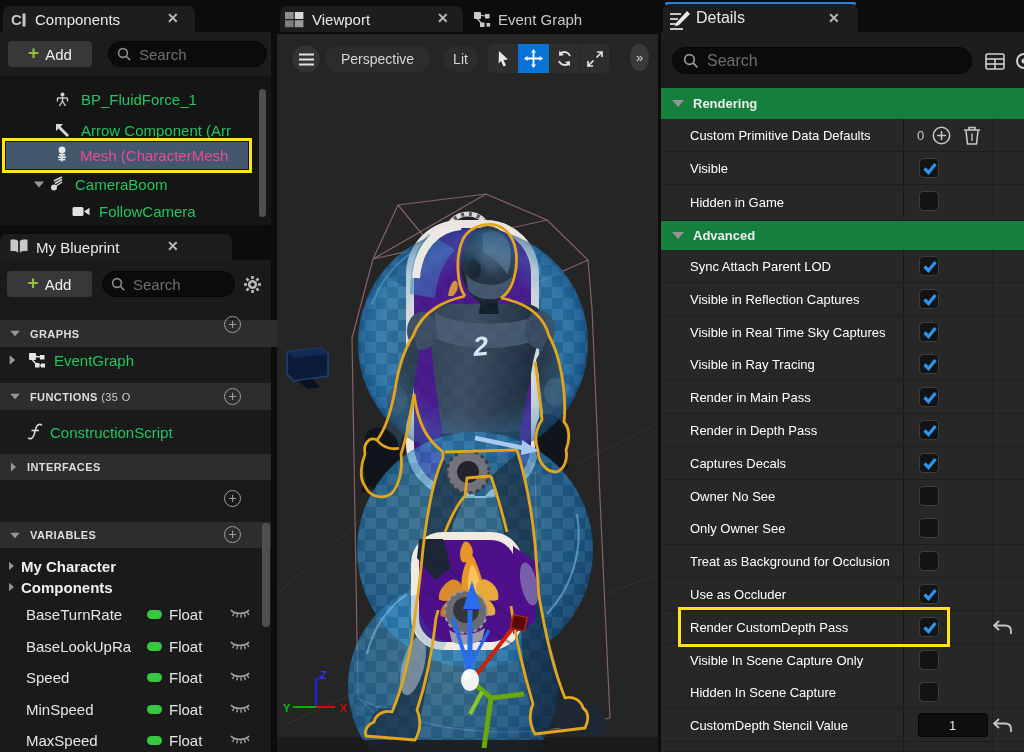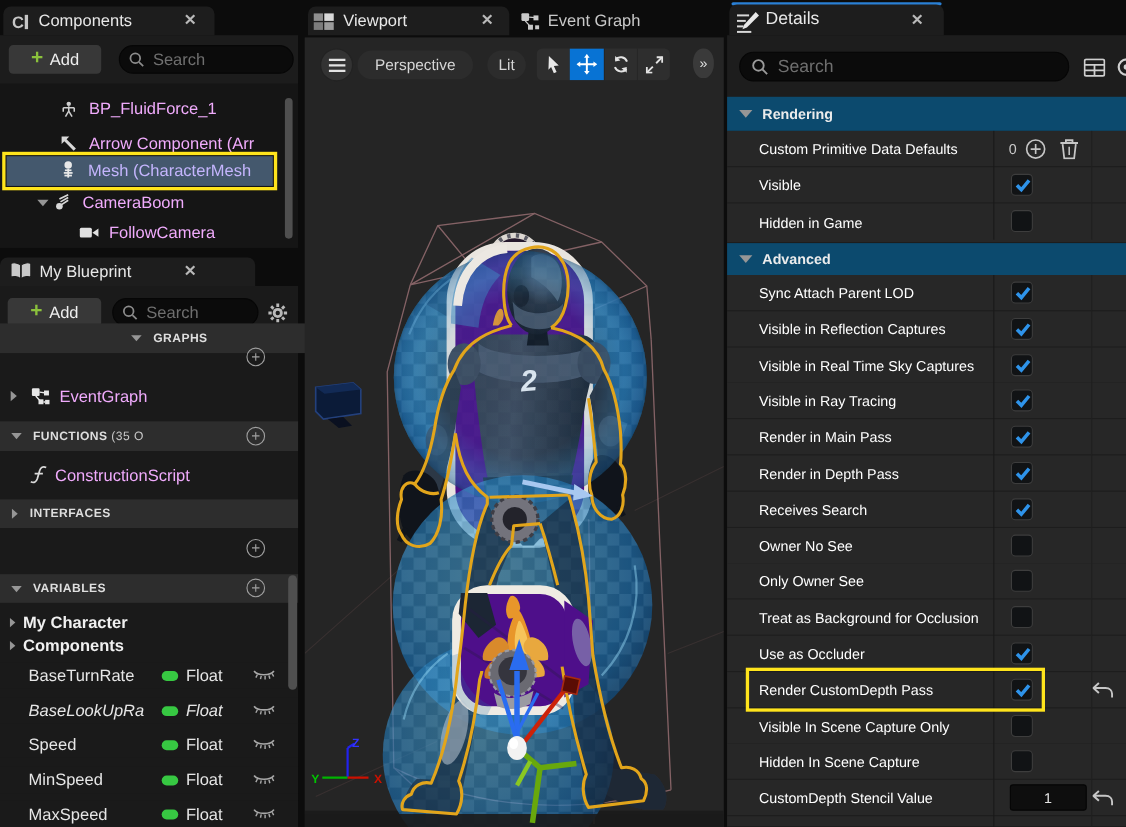--- a/index.html
+++ b/index.html
@@ -13,33 +13,33 @@
   display:flex; align-items:center; color:#e8e8e8; font-size:15px; }
 .tabx { color:#b9b9b9; font-size:14px; font-weight:bold; position:absolute; }
 
 
 .pbody { position:absolute; background:#1c1c1c; }
 .addbtn { position:absolute; background:#383838; border-radius:4px;
   color:#efefef; font-size:15px; display:flex; align-items:center; justify-content:center; }
 .addbtn span.plus { color:#8bc13c; font-size:19px; font-weight:bold; margin-right:6px; margin-top:-2px;}
 .searchbox { position:absolute; background:#0b0b0b; border:1px solid #060606; border-radius:13px;
   display:flex; align-items:center; color:#6f6f6f; font-size:15px; }
-.treerow { position:absolute; display:flex; align-items:center; color:#f0abfc; font-size:15px; white-space:nowrap; }
+.treerow { position:absolute; display:flex; align-items:center; color:#22c55e; font-size:15px; white-space:nowrap; }
 .sechead { position:absolute; background:#2d2d2d; display:flex; align-items:center;
   color:#dedede; font-size:11px; font-weight:bold; letter-spacing:0.4px; }
 .pluscirc { position:absolute; width:17px; height:17px; border:1.5px solid #9f9f9f; border-radius:50%;
   color:#9f9f9f; font-size:14px; line-height:14px; text-align:center; font-weight:normal;}
 .scroll { position:absolute; width:7px; background:#4f4f4f; border-radius:4px; }
 
 
 .drow { position:absolute; left:661px; width:363px; height:33px; background:#272727;
   border-bottom:1px solid #1d1d1d; }
 .dlabel { position:absolute; left:29px; top:0; height:100%; display:flex; align-items:center;
   color:#ffffff; font-size:13px; }
-.dhead { position:absolute; left:661px; width:363px; background:#0c4a6e; display:flex;
+.dhead { position:absolute; left:661px; width:363px; background:#15803d; display:flex;
   align-items:center; color:#ececec; font-size:13px; font-weight:bold; }
 .cb { position:absolute; left:258px; top:6px; width:20px; height:20px; background:#111315;
   border:1px solid #3d3d3d; border-radius:4px; }
 .tri { width:0; height:0; border-left:6px solid transparent; border-right:6px solid transparent;
   border-top:7px solid #969696; margin-right:9px; }
 .trir { width:0; height:0; border-top:6px solid transparent; border-bottom:6px solid transparent;
   border-left:7px solid #969696; }
 .pill { position:absolute; background:#2c2c2c; border-radius:13px; color:#d6d6d6;
   font-size:14px; display:flex; align-items:center; justify-content:center; }
 .varrow { position:absolute; left:0; width:271px; height:24px; display:flex; align-items:center;
@@ -86,21 +86,21 @@
         </svg>
     <span style="margin-left:10px;">BP_FluidForce_1</span>
   </div>
   <div class="treerow" style="left:54px; top:83px; height:24px;align-items:flex-end;">
     <svg width="18" height="17" viewBox="0 0 18 17">
           <path d="M2,2 L9,2 L6.5,4.5 L15,13 L13,15 L4.5,6.5 L2,9 Z" fill="#d8d8d8"></path>
         </svg>
     <span style="margin-left:9px;">Arrow Component (Arr</span>
   </div>
   <div class="abs" style="left:6px; top:110px; width:242px; height:27px; background:#44586d; outline:3px solid #ffe41c; outline-offset:1px;"></div>
-  <div class="treerow" style="left:54px; top:111px; height:24px; color:#c4b5fd;">
+  <div class="treerow" style="left:54px; top:111px; height:24px; color:#ec4899;">
     <svg width="16" height="18" viewBox="0 0 16 18">
           <g fill="#e8e8e8">
             <circle cx="8" cy="4" r="3.4"></circle>
             <rect x="5" y="8" width="6" height="1.6"></rect>
             <rect x="4" y="10.4" width="8" height="1.6"></rect>
             <rect x="4.6" y="12.8" width="6.8" height="1.6"></rect>
             <rect x="7.2" y="7.5" width="1.6" height="8"></rect>
           </g>
         </svg>
     <span style="margin-left:10px;">Mesh (CharacterMesh</span>
@@ -152,21 +152,21 @@
             <line x1="15" y1="9.5" x2="18" y2="9.5"></line>
     <line x1="3.5" y1="3.5" x2="5.6" y2="5.6"></line>
             <line x1="13.4" y1="13.4" x2="15.5" y2="15.5"></line>
     <line x1="3.5" y1="15.5" x2="5.6" y2="13.4"></line>
             <line x1="13.4" y1="5.6" x2="15.5" y2="3.5"></line>
           </g>
     <circle cx="9.5" cy="9.5" r="2" fill="#1b1b1b"></circle>
         </g>
   </svg>
 
-  <div class="sechead" style="left:0; top:34px; width:298px; height:27px;justify-content:center;"><div class="tri" style="margin-left:9px; transform:scale(0.8);"></div>GRAPHS</div>
+  <div class="sechead" style="left:0; top:60px; width:298px; height:27px;"><div class="tri" style="margin-left:9px; transform:scale(0.8);"></div>GRAPHS</div>
   <div class="pluscirc" style="left:224px; top:56px;">+</div>
   <div class="treerow" style="left:9px; top:88px; height:24px;">
     <div class="trir" style="transform:scale(0.8);"></div>
     <svg style="margin-left:11px;" width="20" height="20" viewBox="0 0 20 20">
           <g fill="#e6e6e6">
             <rect x="2" y="3" width="7" height="7" rx="1"></rect>
             <rect x="13" y="5" width="4.5" height="4.5"></rect>
             <rect x="8" y="13" width="4.5" height="4.5"></rect>
             <rect x="14" y="13.5" width="4" height="4"></rect>
           </g>
@@ -207,21 +207,21 @@
         <path d="M1,3 C4,7.5 16,7.5 19,3" fill="none" stroke="#a8a8a8" stroke-width="1.5"></path>
         <g stroke="#a8a8a8" stroke-width="1.3">
           <line x1="4" y1="6.2" x2="2.6" y2="9"></line>
           <line x1="7.5" y1="7.4" x2="6.8" y2="10.4"></line>
           <line x1="11" y1="7.6" x2="11" y2="10.8"></line>
           <line x1="14.5" y1="7" x2="15.3" y2="10"></line>
           <line x1="17.4" y1="5.4" x2="18.8" y2="8"></line>
         </g>
       </svg>
 </div>
-<div class="varrow" style="top:634px;font-style:italic;">
+<div class="varrow" style="top:634px;">
       <span class="vname">BaseLookUpRa</span>
       <span class="vpill"></span>
       <span class="vtype">Float</span>
   <svg class="veye" width="20" height="14" viewBox="0 0 20 14">
         <path d="M1,3 C4,7.5 16,7.5 19,3" fill="none" stroke="#a8a8a8" stroke-width="1.5"></path>
         <g stroke="#a8a8a8" stroke-width="1.3">
           <line x1="4" y1="6.2" x2="2.6" y2="9"></line>
           <line x1="7.5" y1="7.4" x2="6.8" y2="10.4"></line>
           <line x1="11" y1="7.6" x2="11" y2="10.8"></line>
           <line x1="14.5" y1="7" x2="15.3" y2="10"></line>
@@ -649,21 +649,21 @@
           <path d="M3.5,9.5 L7.5,13.5 L14.5,5" stroke="#2e93ea" stroke-width="3.2" fill="none"></path>
         </svg></div>
     </div>
 <div class="drow" style="top:414px;">
       <div class="dlabel">Render in Depth Pass</div>
   <div class="cb"><svg width="18" height="18" viewBox="0 0 18 18" style="margin:0 0 0 1px;">
           <path d="M3.5,9.5 L7.5,13.5 L14.5,5" stroke="#2e93ea" stroke-width="3.2" fill="none"></path>
         </svg></div>
     </div>
 <div class="drow" style="top:447px;">
-      <div class="dlabel">Receives Search</div>
+      <div class="dlabel">Captures Decals</div>
   <div class="cb"><svg width="18" height="18" viewBox="0 0 18 18" style="margin:0 0 0 1px;">
           <path d="M3.5,9.5 L7.5,13.5 L14.5,5" stroke="#2e93ea" stroke-width="3.2" fill="none"></path>
         </svg></div>
     </div>
 <div class="drow" style="top:480px;">
       <div class="dlabel">Owner No See</div>
       <div class="cb"></div>
     </div>
 <div class="drow" style="top:512px;">
       <div class="dlabel">Only Owner See</div>

